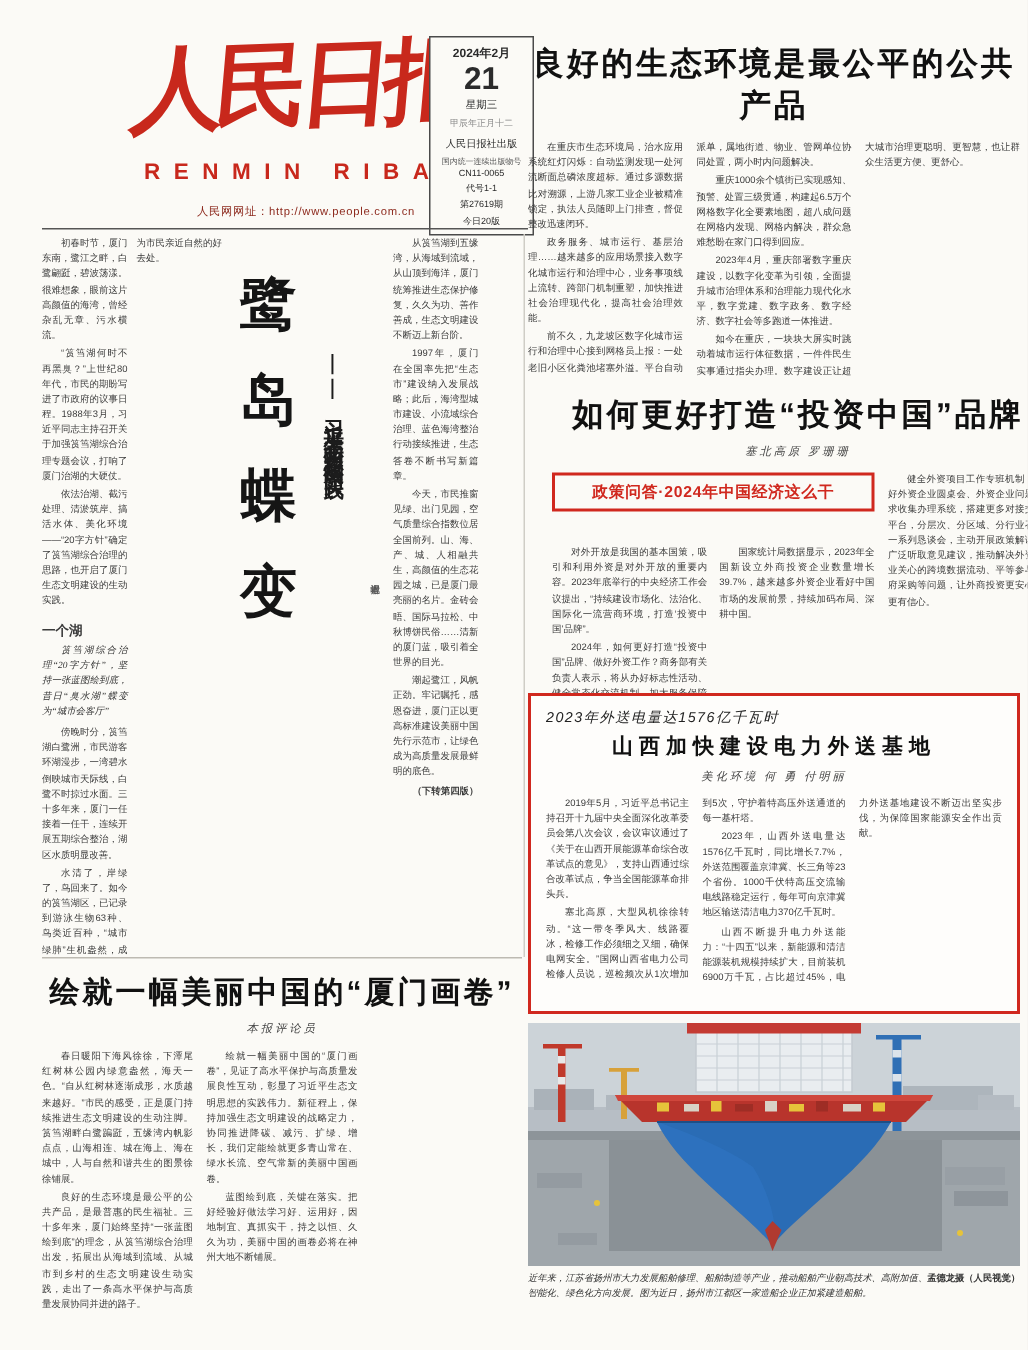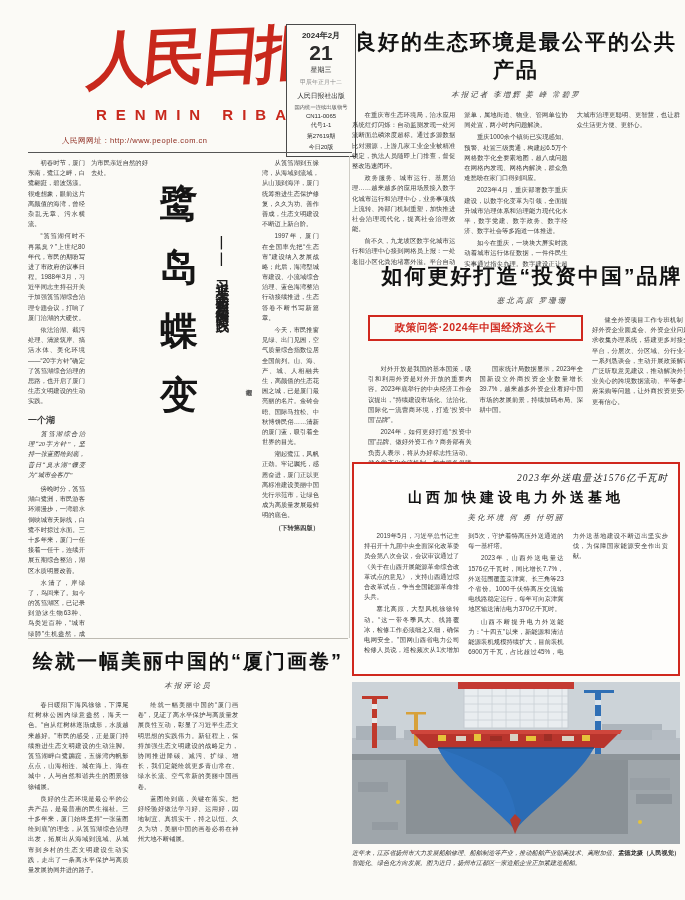--- a/index.html
+++ b/index.html
@@ -5,21 +5,21 @@
   html,body{margin:0;padding:0;}
   body{background:#e9e7e1;font-family:"Liberation Sans",sans-serif;}
   .page{position:relative;width:685px;height:900px;margin:0 auto;background:#fbfaf6;overflow:hidden;color:#2b2b2b;}
 
   
   .masthead-title{position:absolute;left:88px;top:26px;width:200px;color:#c8281c;
     font-family:"DejaVu Serif",serif;font-weight:bold;font-size:62px;line-height:1;
     letter-spacing:-6px;transform:rotate(-2deg) skewX(-7deg);white-space:nowrap;}
   .masthead-pinyin{position:absolute;left:96px;top:106px;color:#c8281c;font-weight:bold;
     font-size:15px;letter-spacing:9px;white-space:nowrap;}
-  .masthead-site{position:absolute;left:62px;top:136px;width:240px;
+  .masthead-site{position:absolute;left:84px;top:136px;width:240px;text-align:center;
     color:#8d2a1e;font-size:7.5px;letter-spacing:.5px;}
   .datebox{position:absolute;left:286px;top:24px;width:64px;height:124px;border:1px solid #4a4a4a;
     padding:5px 2px 2px;text-align:center;background:#fbfaf6;}
   .datebox .d-month{font-size:8px;font-weight:bold;}
   .datebox .d-day{font-size:21px;font-weight:bold;line-height:1.1;}
   .datebox .d-week{font-size:7px;margin-top:1px;}
   .datebox .d-lunar{font-size:6px;color:#8a8a8a;margin-top:3px;}
   .datebox .d-pub{font-size:6.8px;margin-top:4px;font-family:"Liberation Serif",serif;}
   .datebox .d-tiny{font-size:5.3px;margin-top:3px;color:#555;}
   .datebox .d-small{font-size:6px;margin-top:2px;}
@@ -57,22 +57,22 @@
   .touzi-left{width:215px;flex:none;}
   .policy-box{border:2px solid #d0281e;color:#d0281e;font-weight:bold;font-size:10.5px;
     letter-spacing:.5px;text-align:center;padding:4px 2px;margin-bottom:23px;}
   .touzi-left .bodycols{column-count:2;column-gap:8px;height:118px;}
   .touzi-right{flex:1;margin-left:9px;}
   .touzi-right .bodycols{column-count:1;height:156px;}
 
   
   .art-shanxi{position:absolute;left:352px;top:462px;width:328px;height:214px;
     border:2px solid #d0281e;box-sizing:border-box;padding:8px 10px 6px;background:#fefdfb;}
-  .shanxi-kicker{font-family:Liberation Serif, serif;font-style:italic;font-size:9.5px;
-    text-align:right;color:#222;letter-spacing:1px;}
+  .shanxi-kicker{font-family:Liberation Sans, sans-serif;font-style:italic;font-size:9.5px;
+    text-align:left;color:#222;letter-spacing:1px;}
   .art-shanxi .headline-lg{margin-top:4px;letter-spacing:4px;}
   .art-shanxi .bodycols{margin-top:8px;height:128px;column-count:3;column-gap:9px;}
 
   
   .photo-wrap{position:absolute;left:352px;top:682px;width:328px;height:162px;overflow:hidden;background:#c7ced4;}
   .photo-caption{position:absolute;left:352px;top:848px;width:328px;font-size:6.2px;line-height:1.6;
     font-family:"Liberation Serif",serif;font-style:italic;color:#333;text-align:justify;}
   .photo-caption .credit{font-weight:bold;float:right;font-style:normal;}
 
   
@@ -100,21 +100,20 @@
     <div class="d-small">CN11-0065</div>
     <div class="d-small">代号1-1</div>
     <div class="d-small">第27619期</div>
     <div class="d-small">今日20版</div>
   </div>
   <div class="mast-rule"></div>
   <div class="v-rule"></div>
 
   <div class="art-chongqing">
     <div class="headline-xl">良好的生态环境是最公平的公共产品</div>
-    <div class="byline">本报记者  李增辉  姜  峰  常碧罗</div>
     <div class="bodycols">
         <p>在重庆市生态环境局，治水应用系统红灯闪烁：自动监测发现一处河流断面总磷浓度超标。通过多源数据比对溯源，上游几家工业企业被精准锁定，执法人员随即上门排查，督促整改迅速闭环。</p>
         <p>政务服务、城市运行、基层治理……越来越多的应用场景接入数字化城市运行和治理中心，业务事项线上流转、跨部门机制重塑，加快推进社会治理现代化，提高社会治理效能。</p>
         <p>前不久，九龙坡区数字化城市运行和治理中心接到网格员上报：一处老旧小区化粪池堵塞外溢。平台自动派单，属地街道、物业、管网单位协同处置，两小时内问题解决。</p>
         <p>重庆1000余个镇街已实现感知、预警、处置三级贯通，构建起6.5万个网格数字化全要素地图，超八成问题在网格内发现、网格内解决，群众急难愁盼在家门口得到回应。</p>
         <p>2023年4月，重庆部署数字重庆建设，以数字化变革为引领，全面提升城市治理体系和治理能力现代化水平，数字党建、数字政务、数字经济、数字社会等多跑道一体推进。</p>
         <p>如今在重庆，一块块大屏实时跳动着城市运行体征数据，一件件民生实事通过指尖办理。数字建设正让超大城市治理更聪明、更智慧，也让群众生活更方便、更舒心。</p>
       </div>
   </div>
 

